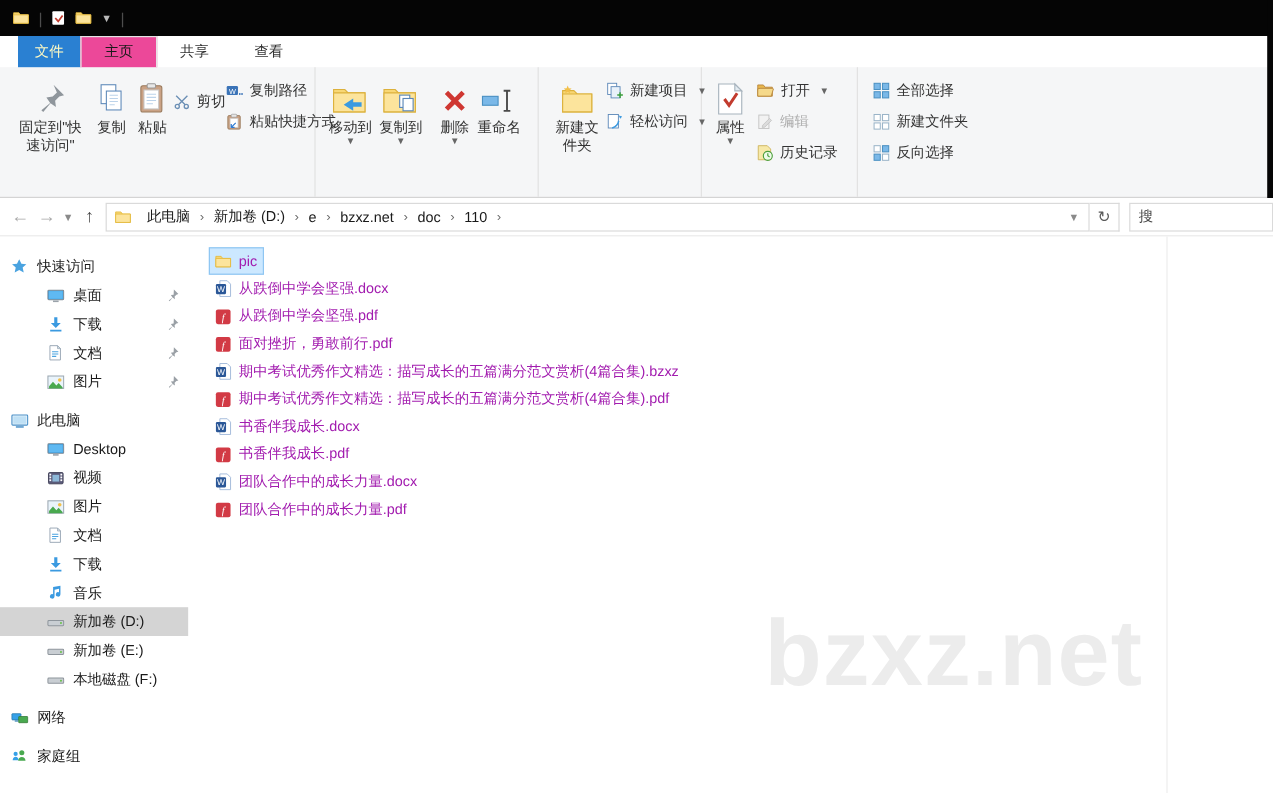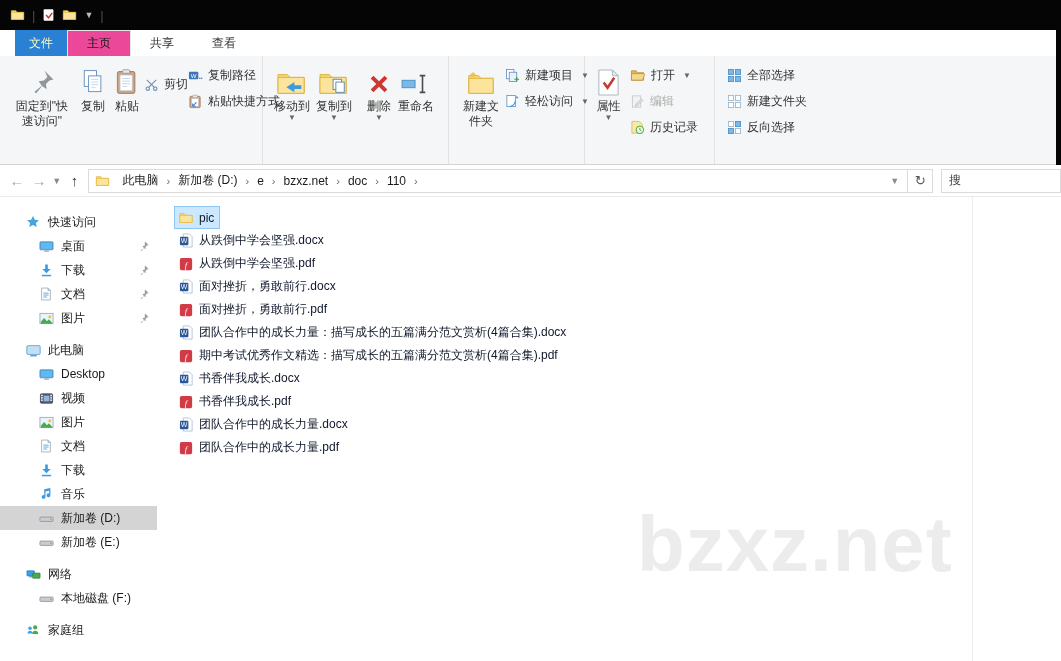--- a/index.html
+++ b/index.html
@@ -39,28 +39,28 @@
   .crumbbox{width:896px;height:24px;border:1px solid #dadada;display:flex;align-items:center;padding:0 6px;box-sizing:border-box;margin-left:3px;background:#fff;}
   .crumb-folder{margin-right:6px;display:flex;}
   .crumb{padding:0 6px;color:#1a1a1a;white-space:nowrap;}
   .crumb-sep{color:#6a6a6a;font-size:11px;padding:0 2px;}
   .crumb-chevron{margin-left:auto;color:#8a8a8a;font-size:9px;padding-right:2px;}
   .refreshbox{width:27px;height:24px;border:1px solid #dadada;border-left:none;display:flex;align-items:center;justify-content:center;color:#5a5a5a;font-size:13px;box-sizing:border-box;}
   .searchbox{width:120px;height:24px;border:1px solid #dadada;margin-left:8px;display:flex;align-items:center;padding:0 7px;box-sizing:border-box;color:#444;flex:0 0 auto;}
   
   .main{display:flex;height:464px;}
   .sidebar{width:157px;flex:0 0 157px;padding-top:13px;box-sizing:border-box;overflow:hidden;}
-  .snav-row{height:24px;display:flex;align-items:center;gap:7px;padding-left:25px;position:relative;white-space:nowrap;color:#1a1a1a;}
+  .snav-row{height:24px;display:flex;align-items:center;gap:7px;padding-left:8px;position:relative;white-space:nowrap;color:#1a1a1a;}
   .snav-row.child{padding-left:38px;}
   .snav-row.selected{background:#d4d4d4;}
   .snav-row .sic{display:flex;width:16px;justify-content:center;}
   .pin-right{position:absolute;right:7px;top:6px;display:flex;}
   .sec-gap{margin-top:8px;}
   .filepane{flex:1;position:relative;padding-top:9px;padding-left:17px;box-sizing:border-box;}
-  .file-row{height:21px;display:inline-flex;align-items:center;gap:5px;width:fit-content;padding:0 5px 0 3px;border:1px solid transparent;white-space:nowrap;color:#0f172a;display:flex;max-width:fit-content;}
+  .file-row{height:21px;display:inline-flex;align-items:center;gap:5px;width:fit-content;padding:0 5px 0 3px;border:1px solid transparent;white-space:nowrap;color:#a21caf;display:flex;max-width:fit-content;}
   .file-row.selected{background:#cce8ff;border-color:#8fc6f2;}
   .file-row .fic{display:flex;width:16px;justify-content:center;}
   .vline{position:absolute;left:815px;top:0;bottom:0;width:1px;background:#ededed;}
   .watermark{position:absolute;left:480px;top:302px;font-size:78px;font-weight:bold;color:#ececec;letter-spacing:1px;font-family:"Liberation Sans",sans-serif;}
   .black-strip{position:absolute;right:0;top:0;width:5px;height:165px;background:#050505;z-index:20;}
   svg{display:block;}
 </style>
 </head>
 <body>
 
@@ -534,38 +534,38 @@
       </div>
       <div class="snav-row child">
         <span class="sic">
           <svg width="15" height="15" viewBox="0 0 16 16">
             <rect x="1" y="6.5" width="14" height="4.6" rx=".8" fill="#c9ced3" stroke="#8e959c" stroke-width=".9"></rect>
             <circle cx="12.6" cy="8.8" r=".9" fill="#69c24a"></circle>
           </svg>
         </span>
         <span>新加卷 (E:)</span>
       </div>
+      <div class="snav-row child">
+        <span class="sic">
+          <svg width="15" height="15" viewBox="0 0 16 16">
+            <rect x="1" y="6.5" width="14" height="4.6" rx=".8" fill="#c9ced3" stroke="#8e959c" stroke-width=".9"></rect>
+            <circle cx="12.6" cy="8.8" r=".9" fill="#69c24a"></circle>
+          </svg>
+        </span>
+        <span>本地磁盘 (F:)</span>
+      </div>
       <div class="snav-row sec-gap">
         <span class="sic">
           <svg width="15" height="15" viewBox="0 0 16 16">
             <rect x="1" y="4" width="8" height="5.5" rx=".5" fill="#36a1e8" stroke="#2779ae" stroke-width=".7"></rect>
             <rect x="7" y="6.5" width="8" height="5.5" rx=".5" fill="#49a94f" stroke="#357a38" stroke-width=".7"></rect>
             <rect x="3.5" y="10" width="3" height="1" fill="#2779ae"></rect>
           </svg>
         </span>
         <span>网络</span>
-      </div>
-      <div class="snav-row child">
-        <span class="sic">
-          <svg width="15" height="15" viewBox="0 0 16 16">
-            <rect x="1" y="6.5" width="14" height="4.6" rx=".8" fill="#c9ced3" stroke="#8e959c" stroke-width=".9"></rect>
-            <circle cx="12.6" cy="8.8" r=".9" fill="#69c24a"></circle>
-          </svg>
-        </span>
-        <span>本地磁盘 (F:)</span>
       </div>
       <div class="snav-row sec-gap">
         <span class="sic">
           <svg width="14" height="14" viewBox="0 0 16 16">
             <circle cx="4.6" cy="6" r="2" fill="#36a1e8"></circle>
             <path d="M1.8 12c0-2 1.3-3.2 2.8-3.2S7.4 10 7.4 12z" fill="#36a1e8"></path>
             <circle cx="10.5" cy="5" r="2.4" fill="#49a94f"></circle>
             <path d="M7 12.5c0-2.3 1.6-3.6 3.5-3.6s3.5 1.3 3.5 3.6z" fill="#49a94f"></path>
           </svg>
         </span>
@@ -597,91 +597,81 @@
           <span class="fic">
             <svg width="14" height="14" viewBox="0 0 16 16">
               <rect x="1" y="1" width="14" height="14" rx="2" fill="#d23a45"></rect>
               <text x="8" y="12" font-size="10" font-style="italic" fill="#fff" text-anchor="middle" font-family="Liberation Serif">f</text>
             </svg>
           </span>
           <span>从跌倒中学会坚强.pdf</span>
         </div>
         <div class="file-row">
           <span class="fic">
+            <svg width="14" height="14" viewBox="0 0 16 16">
+              <rect x="1" y="1" width="14" height="14" rx="2" fill="#d23a45"></rect>
+              <text x="8" y="12" font-size="10" font-style="italic" fill="#fff" text-anchor="middle" font-family="Liberation Serif">f</text>
+            </svg>
+          </span>
+          <span>面对挫折，勇敢前行.pdf</span>
+        </div>
+        <div class="file-row">
+          <span class="fic">
             <svg width="15" height="15" viewBox="0 0 16 16">
               <path d="M4.5 1h6.5l3 3v11H4.5z" fill="#fff" stroke="#9db6d8" stroke-width=".8"></path>
               <rect x="1" y="4" width="9" height="9" rx="1" fill="#2b5797"></rect>
               <text x="5.5" y="11" font-size="7.5" fill="#fff" text-anchor="middle" font-family="Liberation Sans">W</text>
             </svg>
           </span>
-          <span>面对挫折，勇敢前行.docx</span>
+          <span>期中考试优秀作文精选：描写成长的五篇满分范文赏析(4篇合集).bzxz</span>
         </div>
         <div class="file-row">
           <span class="fic">
             <svg width="14" height="14" viewBox="0 0 16 16">
               <rect x="1" y="1" width="14" height="14" rx="2" fill="#d23a45"></rect>
               <text x="8" y="12" font-size="10" font-style="italic" fill="#fff" text-anchor="middle" font-family="Liberation Serif">f</text>
             </svg>
           </span>
-          <span>面对挫折，勇敢前行.pdf</span>
+          <span>期中考试优秀作文精选：描写成长的五篇满分范文赏析(4篇合集).pdf</span>
         </div>
         <div class="file-row">
           <span class="fic">
             <svg width="15" height="15" viewBox="0 0 16 16">
               <path d="M4.5 1h6.5l3 3v11H4.5z" fill="#fff" stroke="#9db6d8" stroke-width=".8"></path>
               <rect x="1" y="4" width="9" height="9" rx="1" fill="#2b5797"></rect>
               <text x="5.5" y="11" font-size="7.5" fill="#fff" text-anchor="middle" font-family="Liberation Sans">W</text>
             </svg>
           </span>
-          <span>团队合作中的成长力量：描写成长的五篇满分范文赏析(4篇合集).docx</span>
+          <span>书香伴我成长.docx</span>
         </div>
         <div class="file-row">
           <span class="fic">
             <svg width="14" height="14" viewBox="0 0 16 16">
               <rect x="1" y="1" width="14" height="14" rx="2" fill="#d23a45"></rect>
               <text x="8" y="12" font-size="10" font-style="italic" fill="#fff" text-anchor="middle" font-family="Liberation Serif">f</text>
             </svg>
           </span>
-          <span>期中考试优秀作文精选：描写成长的五篇满分范文赏析(4篇合集).pdf</span>
+          <span>书香伴我成长.pdf</span>
         </div>
         <div class="file-row">
           <span class="fic">
             <svg width="15" height="15" viewBox="0 0 16 16">
               <path d="M4.5 1h6.5l3 3v11H4.5z" fill="#fff" stroke="#9db6d8" stroke-width=".8"></path>
               <rect x="1" y="4" width="9" height="9" rx="1" fill="#2b5797"></rect>
               <text x="5.5" y="11" font-size="7.5" fill="#fff" text-anchor="middle" font-family="Liberation Sans">W</text>
             </svg>
           </span>
-          <span>书香伴我成长.docx</span>
+          <span>团队合作中的成长力量.docx</span>
         </div>
         <div class="file-row">
           <span class="fic">
             <svg width="14" height="14" viewBox="0 0 16 16">
               <rect x="1" y="1" width="14" height="14" rx="2" fill="#d23a45"></rect>
               <text x="8" y="12" font-size="10" font-style="italic" fill="#fff" text-anchor="middle" font-family="Liberation Serif">f</text>
             </svg>
           </span>
-          <span>书香伴我成长.pdf</span>
-        </div>
-        <div class="file-row">
-          <span class="fic">
-            <svg width="15" height="15" viewBox="0 0 16 16">
-              <path d="M4.5 1h6.5l3 3v11H4.5z" fill="#fff" stroke="#9db6d8" stroke-width=".8"></path>
-              <rect x="1" y="4" width="9" height="9" rx="1" fill="#2b5797"></rect>
-              <text x="5.5" y="11" font-size="7.5" fill="#fff" text-anchor="middle" font-family="Liberation Sans">W</text>
-            </svg>
-          </span>
-          <span>团队合作中的成长力量.docx</span>
-        </div>
-        <div class="file-row">
-          <span class="fic">
-            <svg width="14" height="14" viewBox="0 0 16 16">
-              <rect x="1" y="1" width="14" height="14" rx="2" fill="#d23a45"></rect>
-              <text x="8" y="12" font-size="10" font-style="italic" fill="#fff" text-anchor="middle" font-family="Liberation Serif">f</text>
-            </svg>
-          </span>
           <span>团队合作中的成长力量.pdf</span>
         </div>
       </div>
     <div class="vline"></div>
     <div class="watermark">bzxz.net</div>
   </div>
 </div>
 
 </body></html>

